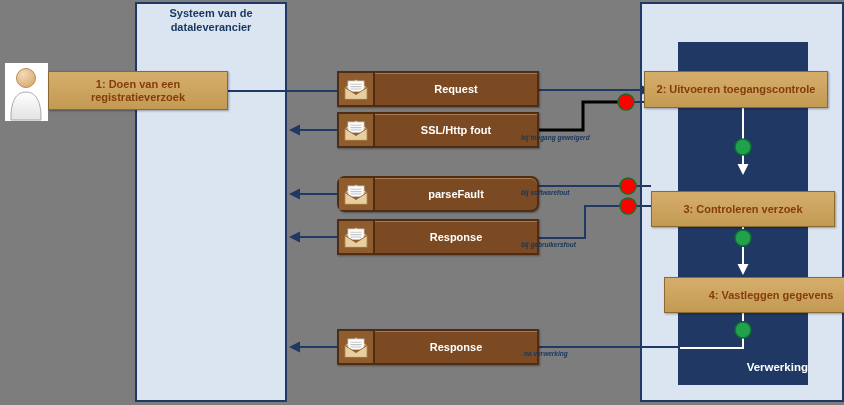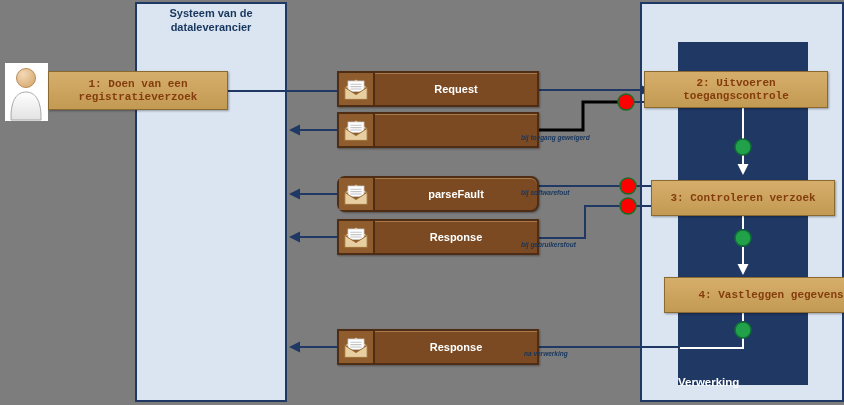--- a/index.html
+++ b/index.html
@@ -21,21 +21,21 @@
     position:absolute;left:678px;top:42px;width:130px;height:343px;
     background:#1f3864;z-index:2;
   }
   .lines{position:absolute;left:0;top:0;z-index:3;pointer-events:none;}
   .stepbox{
     position:absolute;z-index:4;box-sizing:border-box;
     background:linear-gradient(#d6ae6c,#c39a52);
     border:1px solid #8a6a30;
     display:flex;align-items:center;justify-content:center;text-align:center;
     font-weight:bold;font-size:11px;line-height:13px;color:#843c0c;
-    padding:2px 8px;box-shadow:1px 1px 2px rgba(0,0,0,.35);font-family:Liberation Mono, monospace;
+    padding:2px 8px;box-shadow:1px 1px 2px rgba(0,0,0,.35);
   }
   .msgbox{
     position:absolute;z-index:4;box-sizing:border-box;width:202px;height:36px;
     background:#7b4a23;border:2px solid #4e2d14;
     box-shadow:inset 0 1px 0 #a97a4a,1px 1px 2px rgba(0,0,0,.35);
     display:flex;align-items:stretch;
   }
   .env-tile{
     width:36px;box-sizing:border-box;background:#8f5c2d;
     border-right:2px solid #4e2d14;display:flex;align-items:center;justify-content:center;
@@ -45,21 +45,21 @@
     color:#ffffff;font-weight:bold;font-size:11px;
   }
   .annotation{
     position:absolute;z-index:6;font-size:6.5px;font-style:italic;font-weight:bold;
     color:#17365d;white-space:nowrap;
   }
   .actor{
     position:absolute;left:5px;top:63px;width:43px;height:58px;background:#ffffff;z-index:4;
   }
   .verwerking{
-    position:absolute;left:678px;top:376px;width:130px;z-index:5;text-align:left;
+    position:absolute;left:678px;top:361px;width:130px;z-index:5;text-align:right;
     color:#ffffff;font-weight:bold;font-size:11.5px;
   }
 </style>
 </head>
 <body>
 
 <div class="stage">
 
   <div class="panel panel-left"></div>
   <div class="panel panel-right"></div>
@@ -130,21 +130,21 @@
             <stop offset="100%" stop-color="#e2e2e2"></stop>
         </linearGradient>
       </defs>
       <circle cx="21" cy="15" r="9.5" fill="url(#hg)" stroke="#b98d57" stroke-width="1"></circle>
       <path d="M6,54 C6,37 12,29 21,29 C30,29 36,37 36,54 L36,57 L6,57 Z" fill="url(#bg2)" stroke="#a8a8a8" stroke-width="1"></path>
     </svg>
   </div>
 
   <div class="stepbox" style="left:48px;top:71px;width:180px;height:39px;">1: Doen van een registratieverzoek</div>
   <div class="stepbox" style="left:644px;top:71px;width:184px;height:37px;">2: Uitvoeren toegangscontrole</div>
-  <div class="stepbox" style="left:651px;top:180px;width:184px;height:36px;">3: Controleren verzoek</div>
+  <div class="stepbox" style="left:651px;top:191px;width:184px;height:36px;">3: Controleren verzoek</div>
   <div class="stepbox" style="left:664px;top:277px;width:214px;height:36px;">4: Vastleggen gegevens</div>
 
   <div class="msgbox" style="left:337px;top:71px;">
     <div class="env-tile">
       <svg width="28" height="24" viewBox="0 0 34 30">
         <path d="M3,13 L17,3 L31,13" fill="#f0dcb4" stroke="#9a6b33" stroke-width="1.2"></path>
         <rect x="7" y="5" width="20" height="13" fill="#ffffff" stroke="#cccccc"></rect>
         <path d="M10,9 H24 M10,12 H24 M10,15 H24" stroke="#c4c4c4" stroke-width="1.4"></path>
         <path d="M3,13 L17,22 L31,13 L31,28 L3,28 Z" fill="#e8cfa2" stroke="#9a6b33" stroke-width="1.2"></path>
         <path d="M3,28 L14,19 M31,28 L20,19" stroke="#c9a косм96e" stroke-width="0"></path>
@@ -155,20 +155,21 @@
 
   <div class="msgbox" style="left:337px;top:112px;">
     <div class="env-tile">
       <svg width="28" height="24" viewBox="0 0 34 30">
         <path d="M3,13 L17,3 L31,13" fill="#f0dcb4" stroke="#9a6b33" stroke-width="1.2"></path>
         <rect x="7" y="5" width="20" height="13" fill="#ffffff" stroke="#cccccc"></rect>
         <path d="M10,9 H24 M10,12 H24 M10,15 H24" stroke="#c4c4c4" stroke-width="1.4"></path>
         <path d="M3,13 L17,22 L31,13 L31,28 L3,28 Z" fill="#e8cfa2" stroke="#9a6b33" stroke-width="1.2"></path>
       </svg>
     </div>
+    <div class="msg-label">SSL/Http fout</div>
   </div>
 
   <div class="msgbox" style="left:337px;top:176px;border-radius:8px;">
     <div class="env-tile">
       <svg width="28" height="24" viewBox="0 0 34 30">
         <path d="M3,13 L17,3 L31,13" fill="#f0dcb4" stroke="#9a6b33" stroke-width="1.2"></path>
         <rect x="7" y="5" width="20" height="13" fill="#ffffff" stroke="#cccccc"></rect>
         <path d="M10,9 H24 M10,12 H24 M10,15 H24" stroke="#c4c4c4" stroke-width="1.4"></path>
         <path d="M3,13 L17,22 L31,13 L31,28 L3,28 Z" fill="#e8cfa2" stroke="#9a6b33" stroke-width="1.2"></path>
       </svg>

